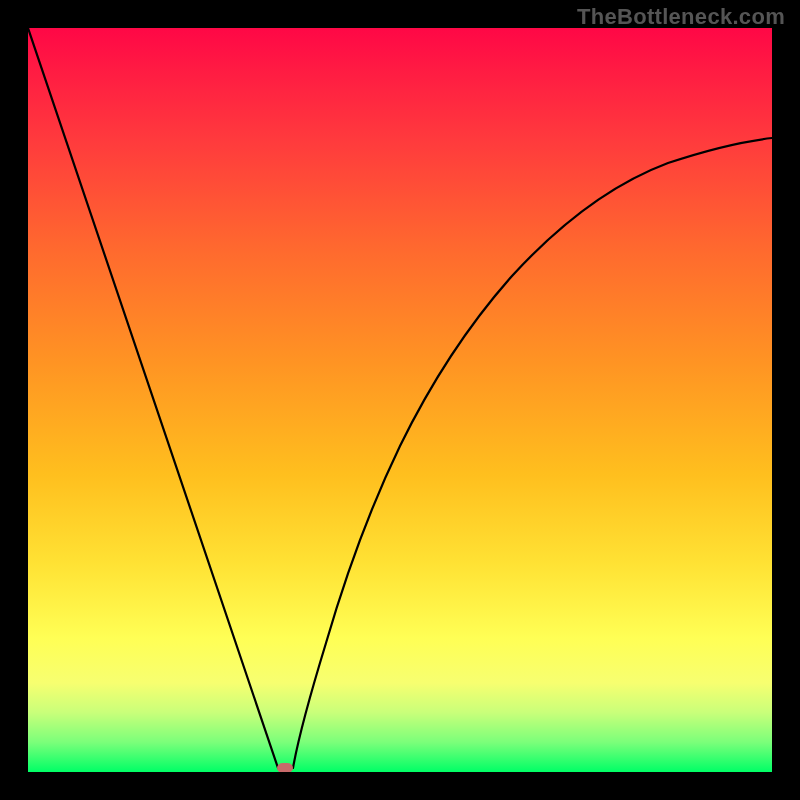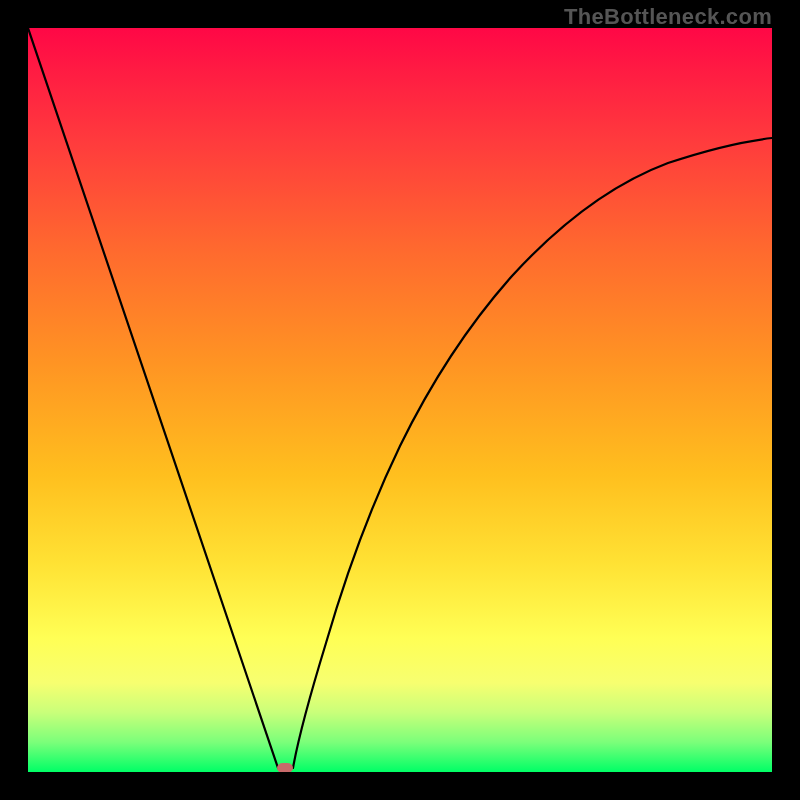--- a/index.html
+++ b/index.html
@@ -37,21 +37,21 @@
       #f7ff70 88%,
       #c9ff7a 92%,
       #7bff7a 96%,
       #00ff66 100%
     );
     overflow: hidden;
   }
   .watermark {
     position: absolute;
     top: 4px;
-    right: 28px;
+    right: 15px;
     color: #555;
     font-size: 22px;
     font-weight: 600;
     letter-spacing: 0.3px;
     user-select: none;
   }
   .dot {
     position: absolute;
     width: 16px;
     height: 10px;

